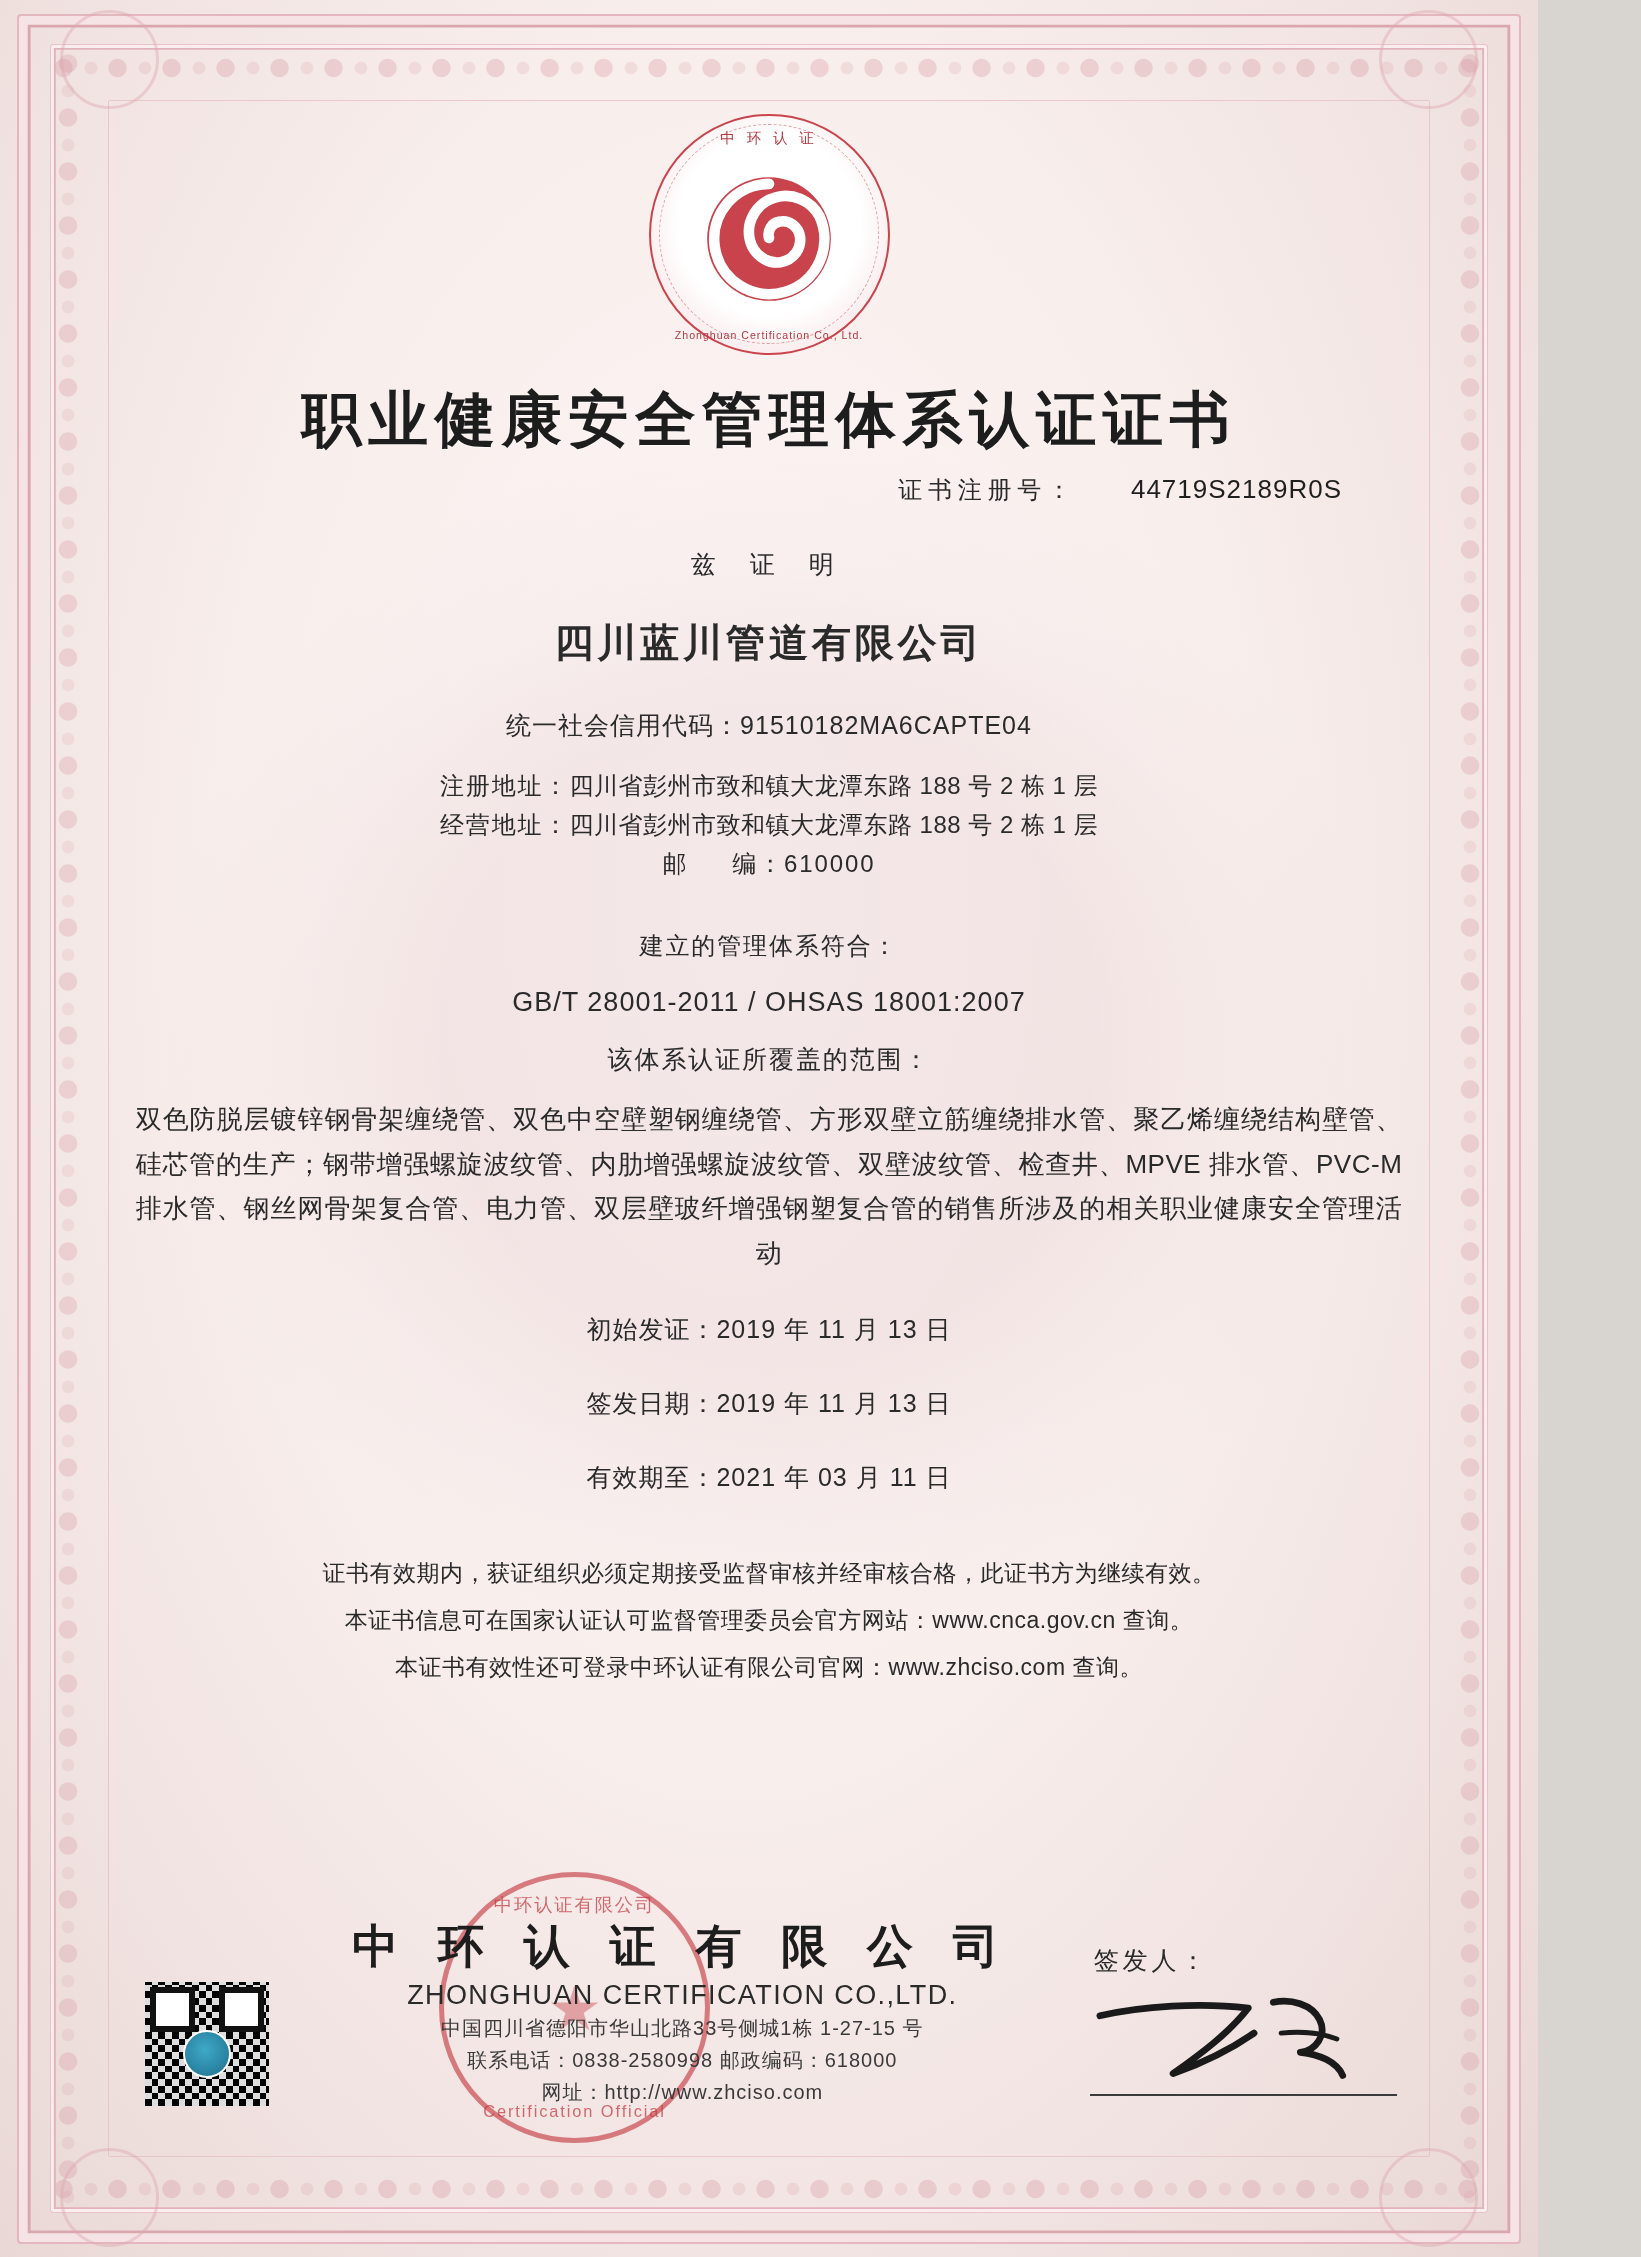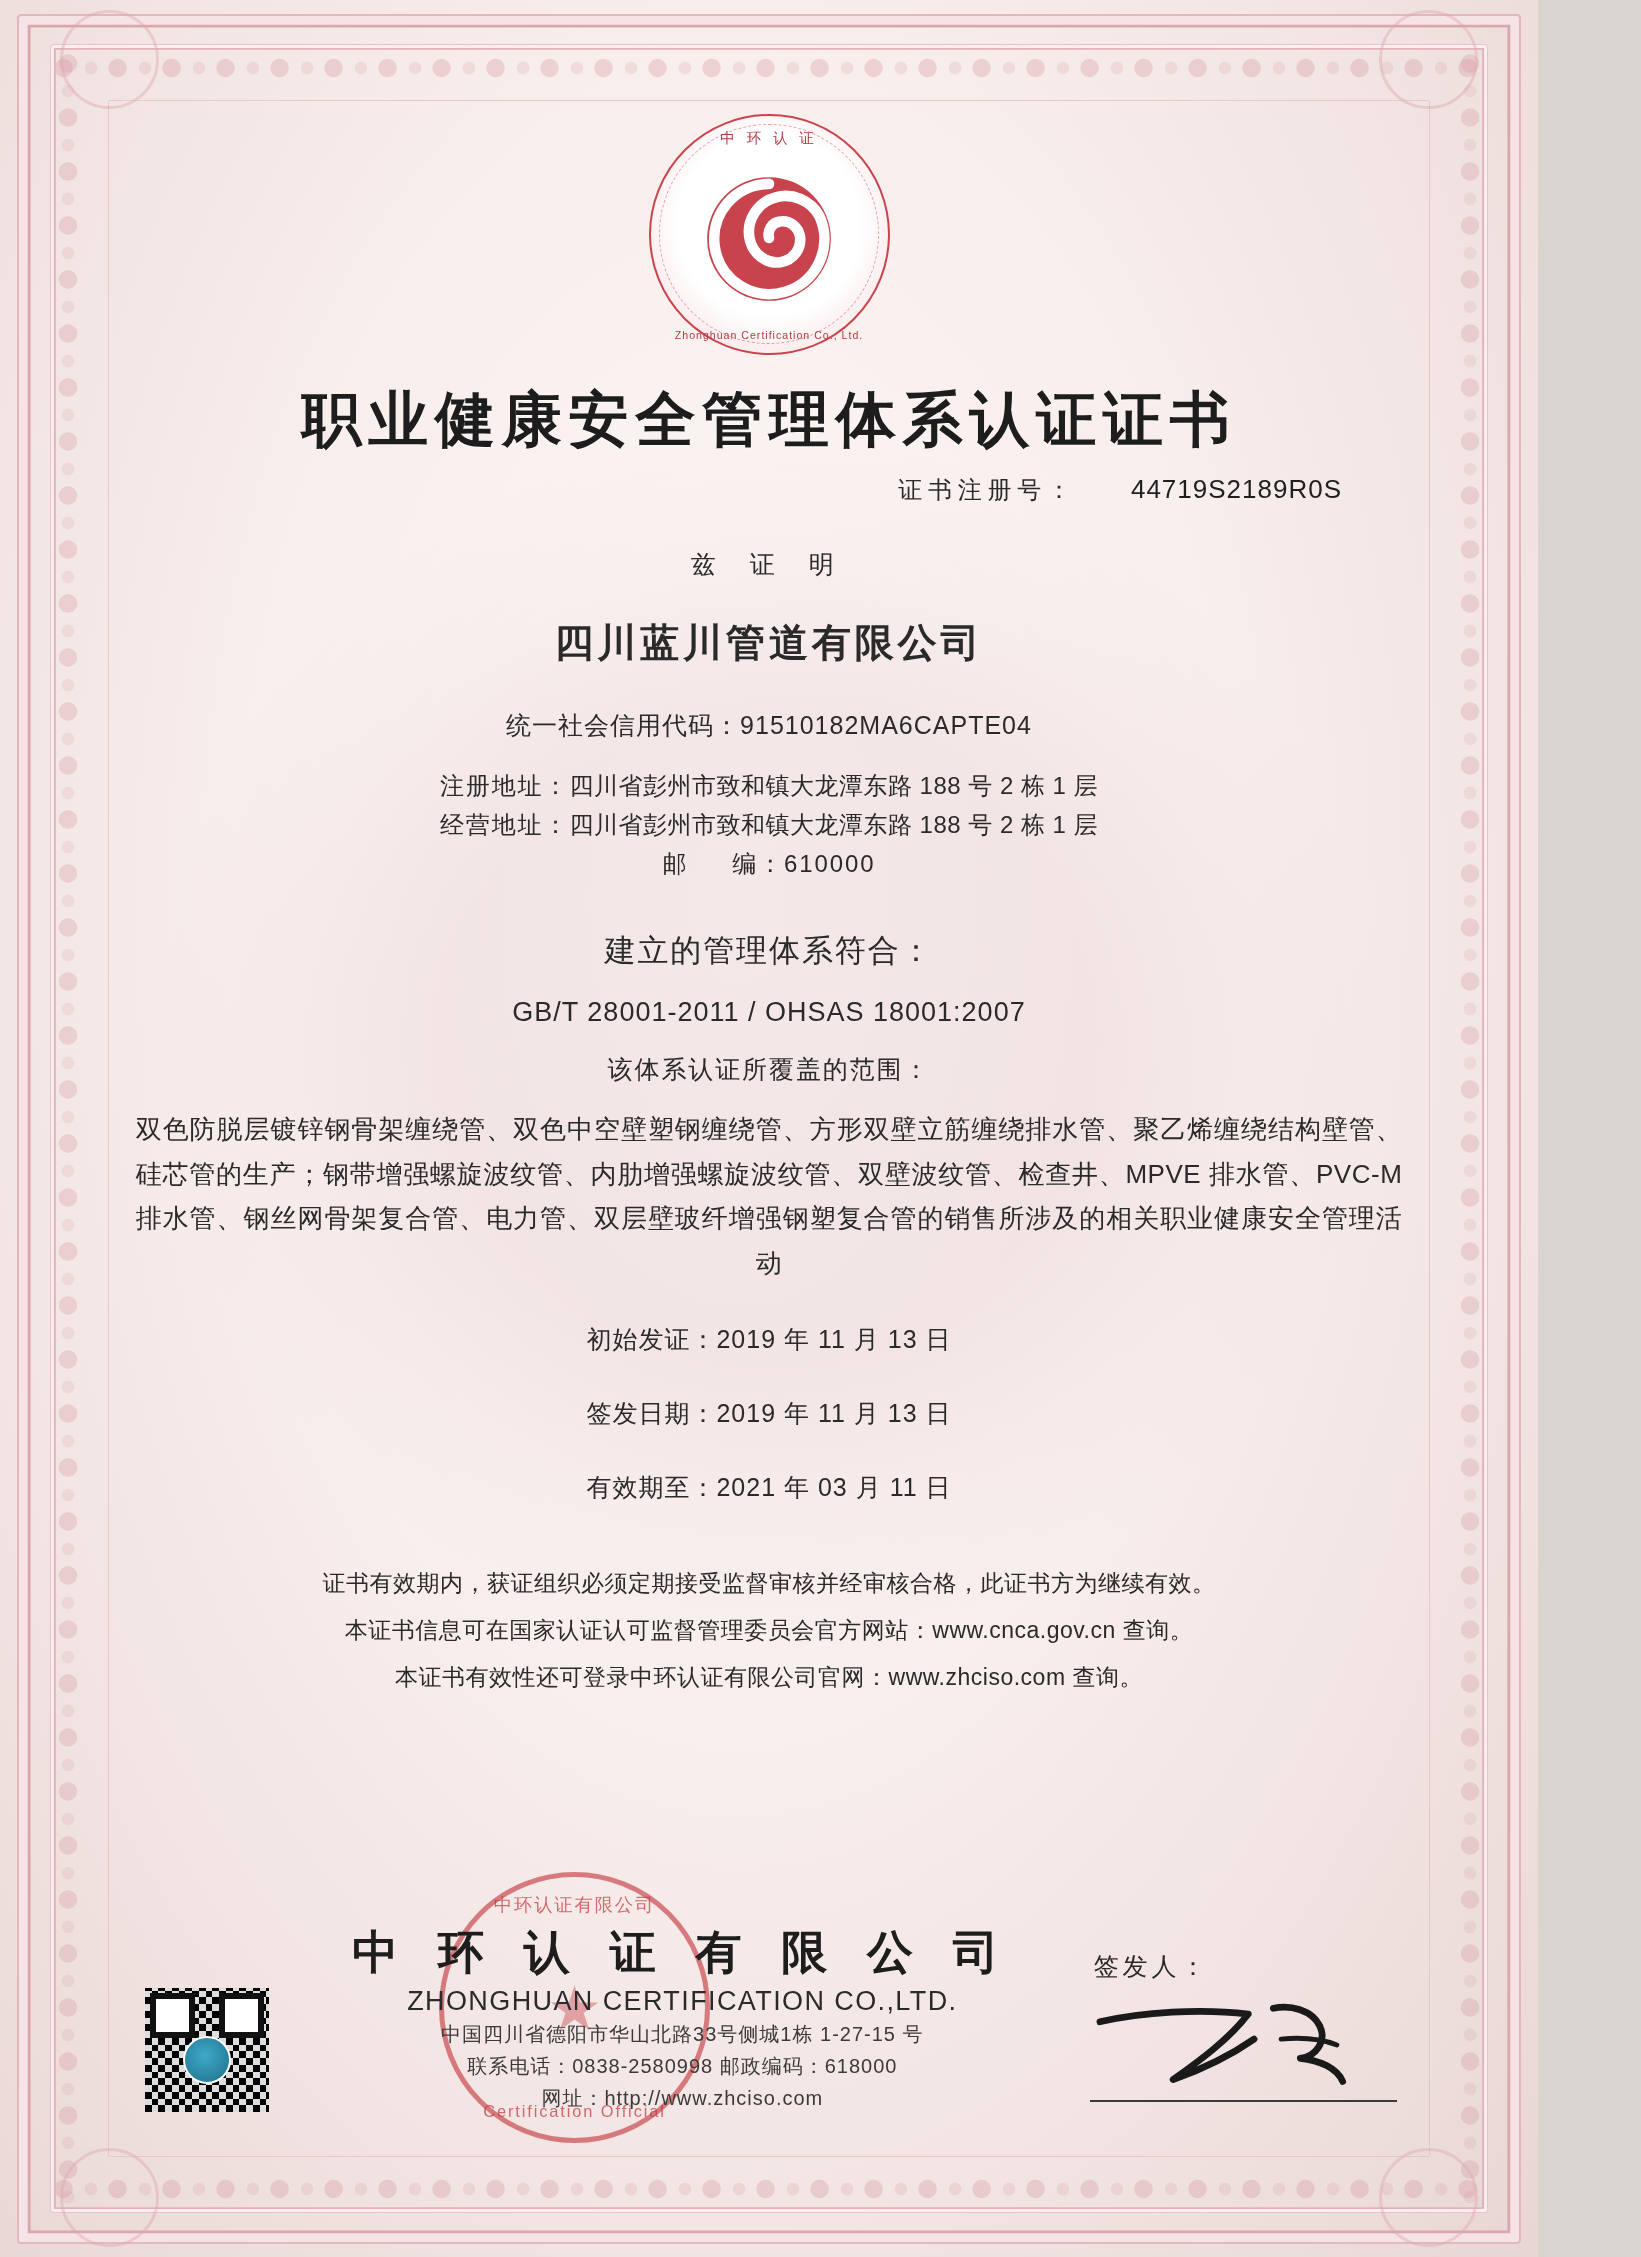--- a/index.html
+++ b/index.html
@@ -181,21 +181,21 @@
     font-size: 24px;
     line-height: 1.62;
     letter-spacing: 0.5px;
   }
   .addr-line .lbl { letter-spacing: 1.9px; }
   .postal { letter-spacing: 1.9px; }
   .postal .gap { display: inline-block; width: 44px; }
 
   .sys-head {
     margin-top: 46px;
-    font-size: 31px;
+    font-size: 24px;
     letter-spacing: 1.9px;
   }
   .standard {
     margin-top: 25px;
     font-size: 27px;
     letter-spacing: 1px;
   }
   .scope-head {
     margin-top: 25px;
     font-size: 25px;
@@ -225,21 +225,21 @@
     margin-top: 56px;
     font-size: 23px;
     line-height: 2.05;
     letter-spacing: 0.5px;
   }
 
   
   .footer {
     position: absolute;
     left: 145px; right: 135px;
-    bottom: 145px;
+    bottom: 151px;
     display: flex;
     align-items: flex-end;
     gap: 2px;
   }
   .qr {
     width: 124px; height: 124px;
     background:
       repeating-linear-gradient(90deg, #222 0 6.8px, #fff 6.8px 13.5px),
       repeating-linear-gradient(0deg, #222 0 6.8px, #fff 6.8px 13.5px);
     background-blend-mode: difference;

